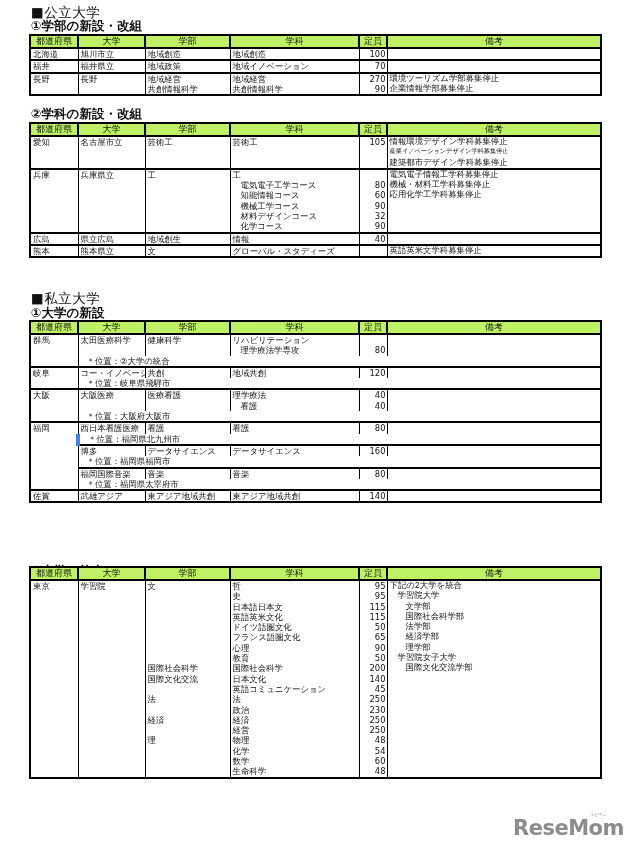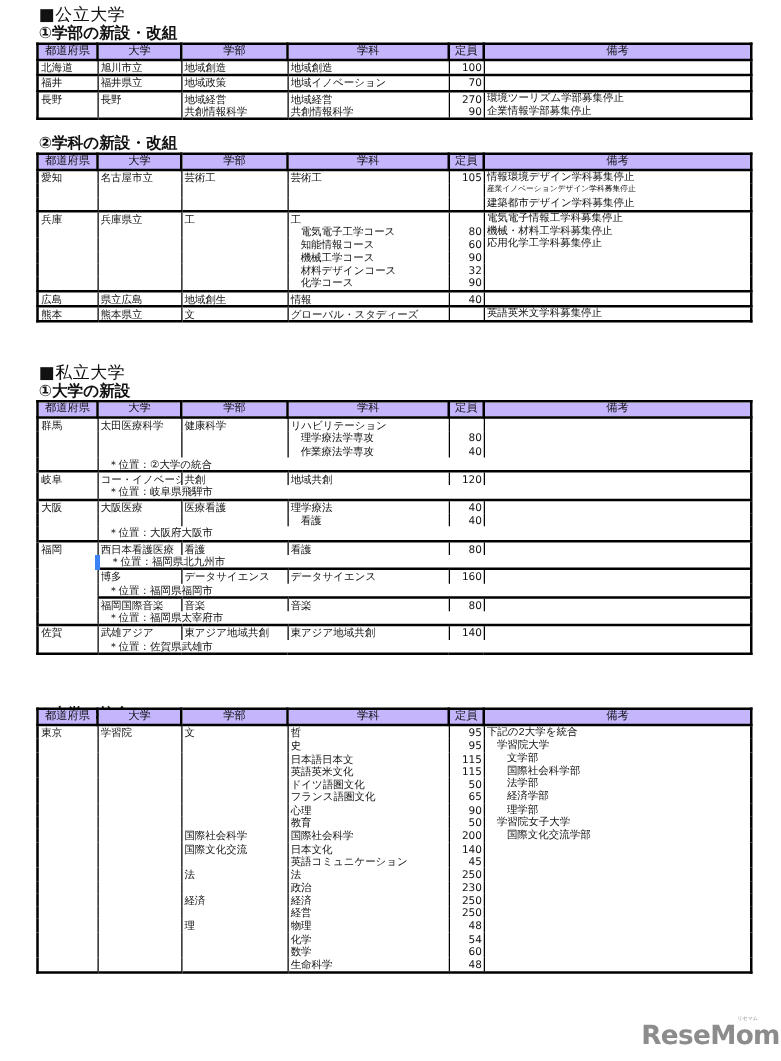--- a/index.html
+++ b/index.html
@@ -2,21 +2,21 @@
 <html><head>
 <meta charset="utf-8">
 <style>
   html, body { margin: 0; padding: 0; background: #ffffff; }
   body { width: 625px; height: 849px; position: relative; overflow: hidden;
          font-family: "DejaVu Sans", "Liberation Sans", sans-serif; color: #111; }
   .h1 { position: absolute; left: 31px; font-size: 13.5px; font-weight: normal; letter-spacing: 0.5px; line-height: 15px; }
   .h2 { position: absolute; left: 31px; font-size: 12.5px; font-weight: bold; line-height: 14px; }
   table { position: absolute; left: 29px; border-collapse: collapse; table-layout: fixed; width: 571px; }
   col.c1 { width: 48px; } col.c2 { width: 67px; } col.c3 { width: 85px; } col.c4 { width: 129px; } col.c5 { width: 28px; } col.c6 { width: 214px; }
-  th { background: #c4b5fd; font-weight: normal; font-size: 9px; height: 11px; line-height: 11px; padding: 0;
+  th { background: #bef264; font-weight: normal; font-size: 9px; height: 11px; line-height: 11px; padding: 0;
        border: 2px solid #000; text-align: center; white-space: nowrap; overflow: hidden; }
   td { font-size: 8.4px; line-height: 10.3px; padding: 0 0 0 2px; vertical-align: top; white-space: nowrap; overflow: hidden;
        border-left: 1px solid #000; border-right: 1px solid #000; }
   td.num { text-align: right; padding: 0 1px 0 0; margin-left: 40px; }
   td.small { font-size: 6.2px; }
   tr.grp-top td { border-top: 2px solid #000; }
   tr.grp-bot td { border-bottom: 2px solid #000; }
   table { border: 2px solid #000; }
   td.c1 { border-left: 2px solid #000; }
   td.c6 { border-right: 2px solid #000; font-family: Liberation Mono, monospace; }
@@ -223,28 +223,20 @@
       </tr>
       <tr class="">
         <td class="c1"></td>
         <td class="c2"></td>
         <td class="c3"></td>
         <td class="c4 indent">理学療法学専攻</td>
         <td class="c5 num">80</td>
         <td class="c6"></td>
       </tr>
       <tr class="">
-        <td class="c1"></td>
-        <td class="c2"></td>
-        <td class="c3"></td>
-        <td class="c4 indent">作業療法学専攻</td>
-        <td class="c5 num">40</td>
-        <td class="c6"></td>
-      </tr>
-      <tr class="">
         <td class="c1" style=""></td>
         <td colspan="4" style="padding-left:8px;border-left:1px solid #000;border-right:none;">＊位置：②大学の統合</td>
         <td class="c6" style="border-left:none;"></td>
       </tr>
       <tr class="grp-top">
         <td class="c1" style="">岐阜</td>
         <td class="c2">コー・イノベーション</td>
         <td class="c3">共創</td>
         <td class="c4">地域共創</td>
         <td class="c5 num">120</td>
@@ -315,25 +307,20 @@
         <td colspan="4" style="padding-left:8px;border-left:1px solid #000;border-right:none;">＊位置：福岡県太宰府市</td>
         <td class="c6" style="border-left:none;"></td>
       </tr>
       <tr class="grp-top">
         <td class="c1" style="">佐賀</td>
         <td class="c2">武雄アジア</td>
         <td class="c3">東アジア地域共創</td>
         <td class="c4">東アジア地域共創</td>
         <td class="c5 num">140</td>
         <td class="c6"></td>
-      </tr>
-      <tr class="grp-bot">
-        <td class="c1" style=""></td>
-        <td colspan="4" style="padding-left:8px;border-left:1px solid #000;border-right:none;">＊位置：佐賀県武雄市</td>
-        <td class="c6" style="border-left:none;"></td>
       </tr>
     </tbody>
   </table>
 
 <div class="h2" style="top:552px;margin-top:12px;">②大学の統合</div>
 <table id="t4" style="top:566px;">
     <colgroup>
       <col class="c1">
       <col class="c2">
       <col class="c3">

